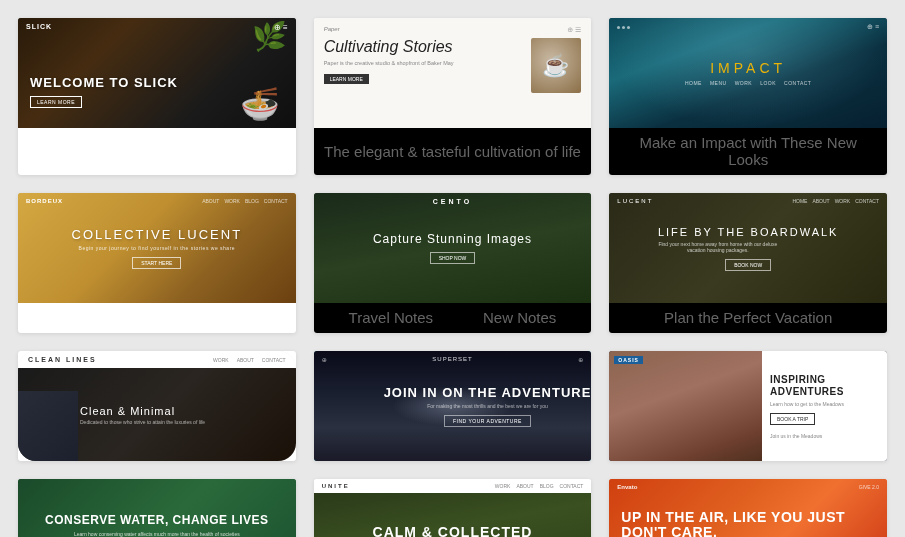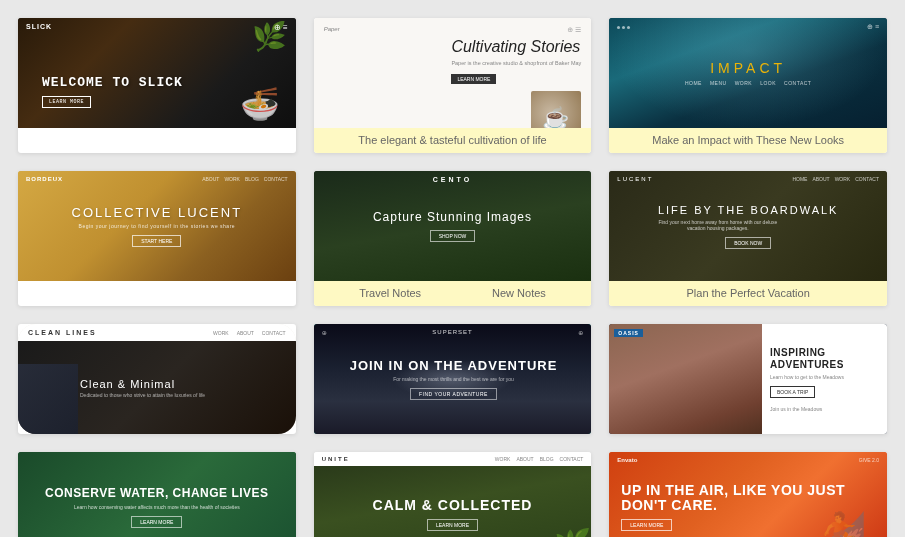--- a/index.html
+++ b/index.html
@@ -26,23 +26,23 @@
     }
     .card-preview {
       width: 100%;
       height: 110px;
       overflow: hidden;
       position: relative;
       flex-shrink: 0;
     }
     .card-footer {
       padding: 6px 10px 7px;
-      font-size: 11px;
+      font-size: 15px;
       color: #666;
-      background: #fef9c3;
+      background: #000000;
       text-align: center;
       flex: 1;
       display: flex;
       align-items: center;
       justify-content: center;
     }
     .card-footer-two {
       display: flex;
       justify-content: space-around;
     }
@@ -90,23 +90,22 @@
       z-index: 10;
     }
     .slick-logo {
       color: #fff;
       font-size: 7px;
       font-weight: bold;
       letter-spacing: 1px;
     }
     .slick-title-block {
       position: absolute;
-      bottom: 20px; left: 24px;
-      z-index: 10;
-      font-family: Liberation Mono, monospace;
+      bottom: 20px; left: 12px;
+      z-index: 10;
     }
     .slick-title {
       color: #fff;
       font-size: 13px;
       font-weight: 900;
       letter-spacing: 1px;
       text-shadow: 1px 1px 3px rgba(0,0,0,0.5);
     }
     .slick-btn {
       background: transparent;
@@ -132,23 +131,22 @@
       justify-content: space-between;
       margin-bottom: 4px;
     }
     .paper-logo {
       font-size: 6px;
       color: #888;
       font-style: italic;
     }
     .paper-content {
       display: flex;
-      align-items: flex-end;
+      align-items: flex-start;
       gap: 6px;
-      flex-direction: column;
     }
     .paper-text-block {
       flex: 1;
     }
     .paper-title {
       font-size: 16px;
       font-weight: 300;
       color: #222;
       font-style: italic;
       line-height: 1.1;
@@ -470,21 +468,21 @@
       font-size: 5px;
       margin-top: 2px;
     }
 
     
     .preview-superset {
       background: #0f766e;
       position: relative;
       display: flex;
       align-items: center;
-      justify-content: flex-start;
+      justify-content: flex-end;
       overflow: hidden;
       padding-left: 36px;
     }
     .superset-bg {
       position: absolute;
       inset: 0;
       background: linear-gradient(180deg, #0a0a18 0%, #1a2030 40%, #2a3040 70%, #1a1a28 100%);
     }
     .superset-cloud {
       position: absolute;

